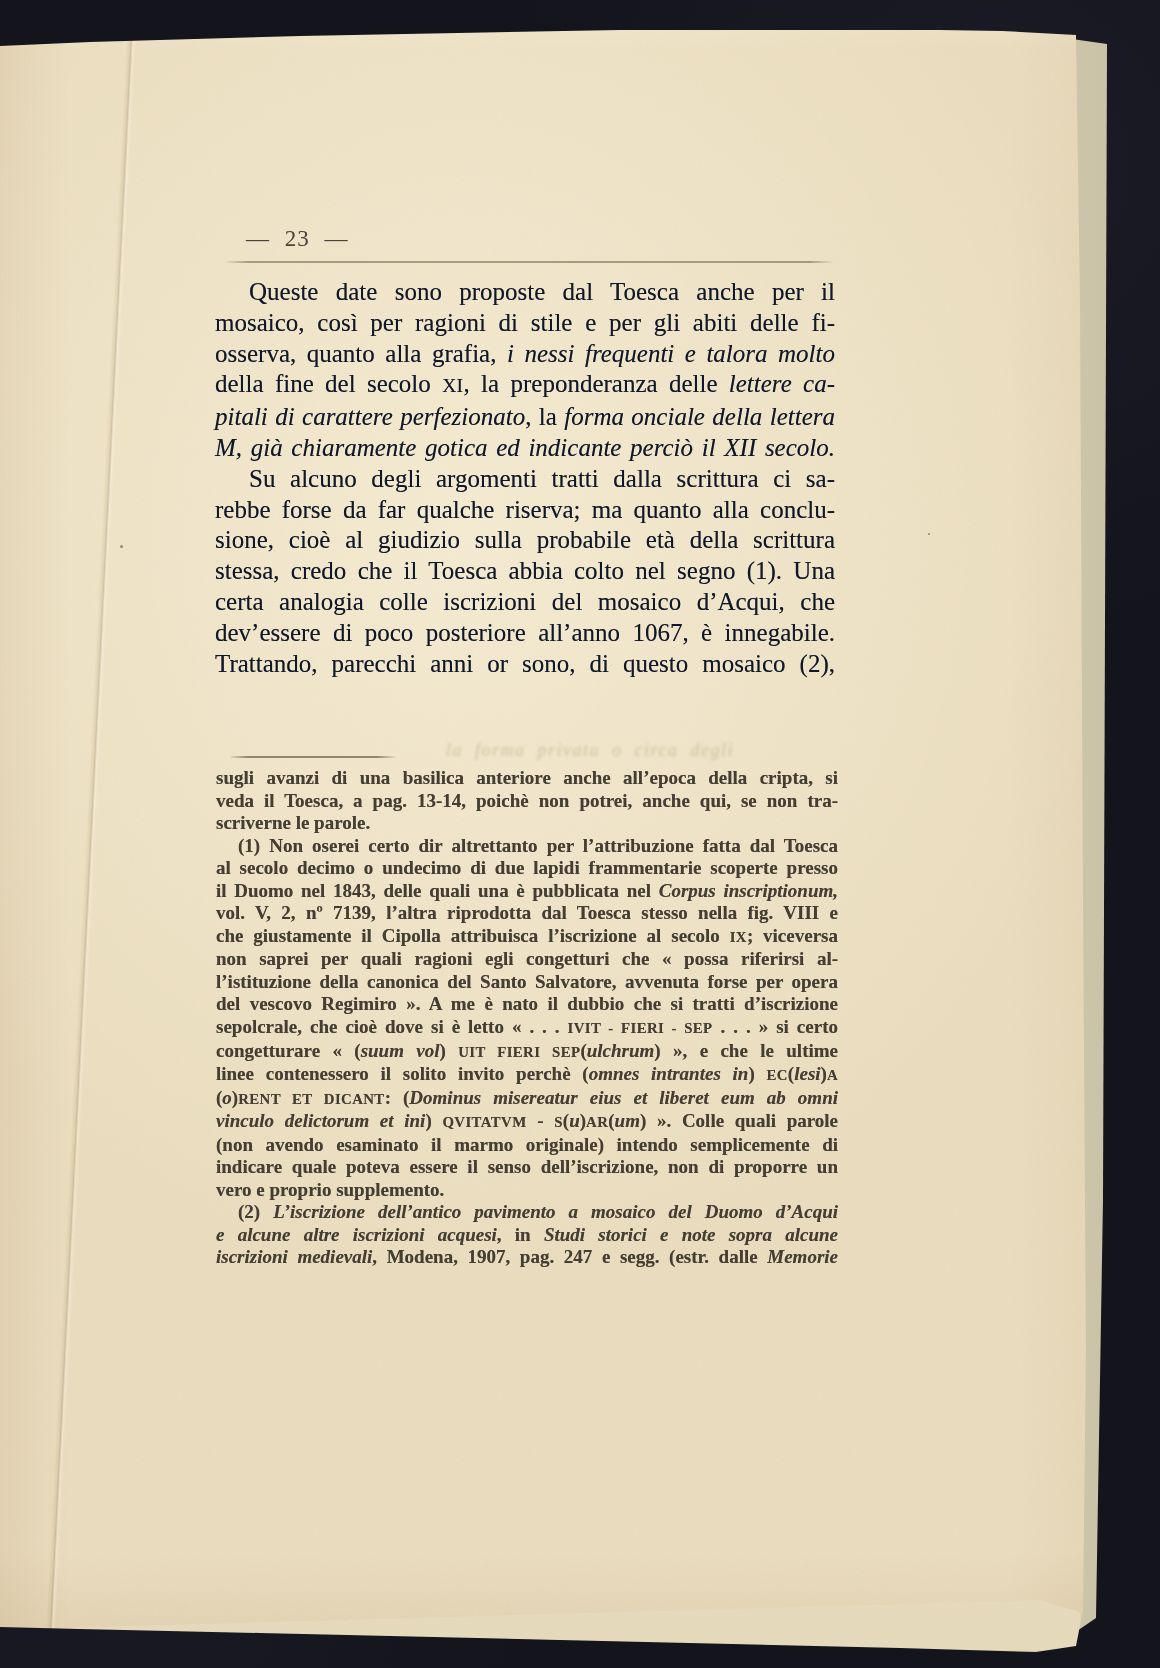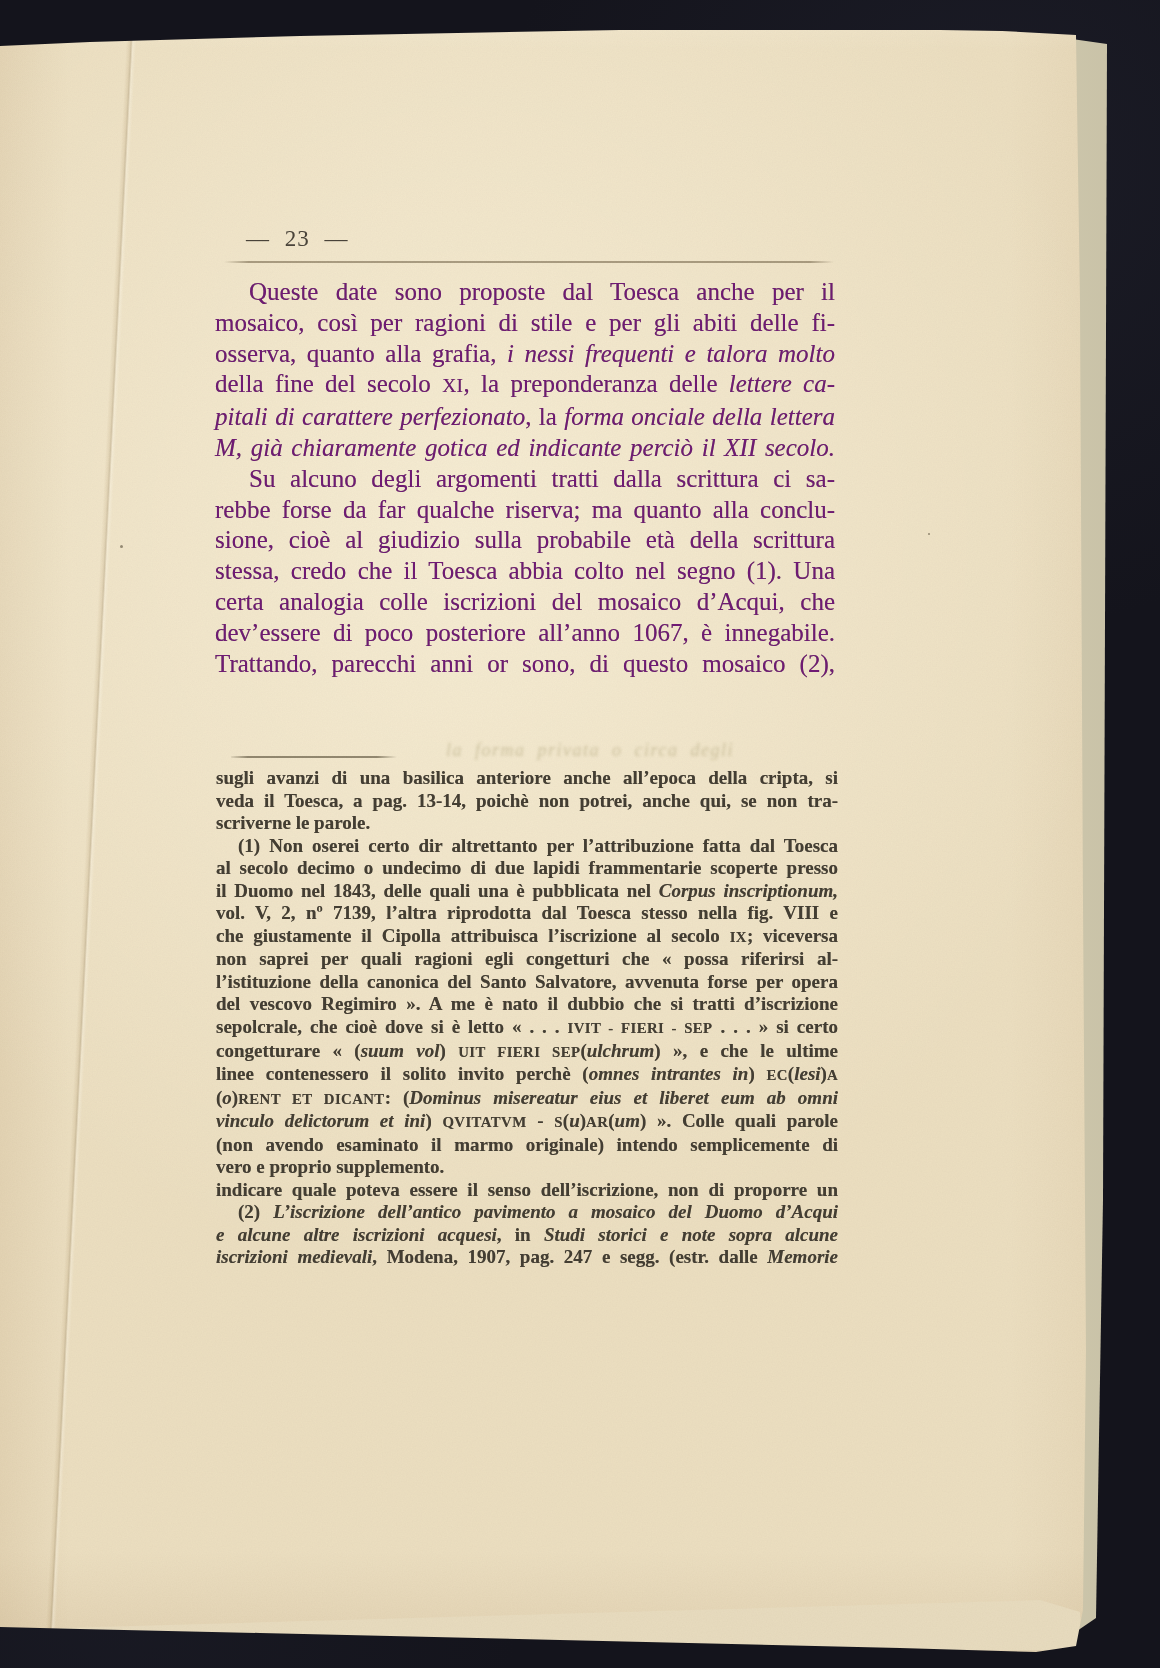--- a/index.html
+++ b/index.html
@@ -34,21 +34,21 @@
   .speck{position:absolute;width:3px;height:3px;border-radius:50%;background:rgba(75,63,45,.55);}
 
   .pagehead{position:absolute;top:226px;left:246px;width:500px;text-align:left;
     font-size:23px;letter-spacing:1px;word-spacing:8px;color:#4a443a;}
   .head-rule{position:absolute;left:224px;top:261px;width:610px;height:2px;
     background:linear-gradient(90deg, rgba(110,95,68,0), rgba(110,95,68,.55) 4% 96%, rgba(110,95,68,0));}
   .fn-rule{position:absolute;left:231px;top:756px;width:166px;height:2px;
     background:linear-gradient(90deg, rgba(95,85,62,.1), rgba(95,85,62,.65) 10% 88%, rgba(95,85,62,0));}
 
   .bodytext{position:absolute;left:215px;top:277px;width:620px;
-    font-size:25px;line-height:30.8px;color:#701a75;
+    font-size:25px;line-height:30.8px;color:#0f172a;
     text-shadow:0 0 .5px rgba(62,56,45,.55);}
   .footnotes{position:absolute;left:216px;top:767px;width:622px;
     font-size:19px;line-height:22.55px;color:#443e33;
     text-shadow:0 0 .4px rgba(62,56,45,.5);font-weight:bold;}
   .para{margin:0;}
   .line{text-align:justify;text-align-last:justify;}
   .line-last{text-align:left;text-align-last:auto;}
   .bodytext .line-indent{text-indent:34px;}
   .footnotes .line-indent{text-indent:22px;}
   .seg-i{font-style:italic;}
@@ -115,22 +115,22 @@
           <div class="line"><span class="seg-r">che giustamente il Cipolla attribuisca l’iscrizione al secolo </span><span class="seg-sc">IX</span><span class="seg-r">; viceversa</span></div>
           <div class="line"><span class="seg-r">non saprei per quali ragioni egli congetturi che « possa riferirsi al-</span></div>
           <div class="line"><span class="seg-r">l’istituzione della canonica del Santo Salvatore, avvenuta forse per opera</span></div>
           <div class="line"><span class="seg-r">del vescovo Regimiro ». A me è nato il dubbio che si tratti d’iscrizione</span></div>
           <div class="line"><span class="seg-r">sepolcrale, che cioè dove si è letto « . . . </span><span class="seg-sc">IVIT - FIERI - SEP</span><span class="seg-r"> . . . » si certo</span></div>
           <div class="line"><span class="seg-r">congetturare « (</span><span class="seg-i">suum vol</span><span class="seg-r">) </span><span class="seg-sc">UIT FIERI SEP</span><span class="seg-r">(</span><span class="seg-i">ulchrum</span><span class="seg-r">) », e che le ultime</span></div>
           <div class="line"><span class="seg-r">linee contenessero il solito invito perchè (</span><span class="seg-i">omnes intrantes in</span><span class="seg-r">) </span><span class="seg-sc">EC</span><span class="seg-r">(</span><span class="seg-i">lesi</span><span class="seg-r">)</span><span class="seg-sc">A</span></div>
           <div class="line"><span class="seg-r">(</span><span class="seg-i">o</span><span class="seg-r">)</span><span class="seg-sc">RENT ET DICANT</span><span class="seg-r">: (</span><span class="seg-i">Dominus misereatur eius et liberet eum ab omni</span></div>
           <div class="line"><span class="seg-i">vinculo delictorum et ini</span><span class="seg-r">) </span><span class="seg-sc">QVITATVM</span><span class="seg-r"> - </span><span class="seg-sc">S</span><span class="seg-r">(</span><span class="seg-i">u</span><span class="seg-r">)</span><span class="seg-sc">AR</span><span class="seg-r">(</span><span class="seg-i">um</span><span class="seg-r">) ». Colle quali parole</span></div>
           <div class="line"><span class="seg-r">(non avendo esaminato il marmo originale) intendo semplicemente di</span></div>
+          <div class="line"><span class="seg-r">indicare quale poteva essere il senso dell’iscrizione, non di proporre un</span></div>
           <div class="line line-last"><span class="seg-r">vero e proprio supplemento.</span></div>
-          <div class="line"><span class="seg-r">indicare quale poteva essere il senso dell’iscrizione, non di proporre un</span></div>
         </div>
         <div class="para">
           <div class="line line-indent"><span class="seg-r">(2) </span><span class="seg-i">L’iscrizione dell’antico pavimento a mosaico del Duomo d’Acqui</span></div>
           <div class="line"><span class="seg-i">e alcune altre iscrizioni acquesi</span><span class="seg-r">, in </span><span class="seg-i">Studi storici e note sopra alcune</span></div>
           <div class="line"><span class="seg-i">iscrizioni medievali</span><span class="seg-r">, Modena, 1907, pag. 247 e segg. (estr. dalle </span><span class="seg-i">Memorie</span></div>
         </div>
       </div>
 
     <div class="speck" style="left:120px;top:545px;"></div>
     <div class="speck" style="left:928px;top:533px;width:2px;height:2px;"></div>

